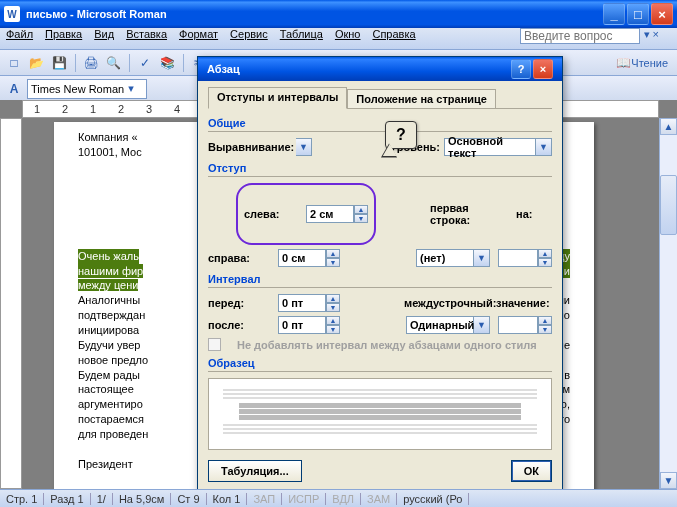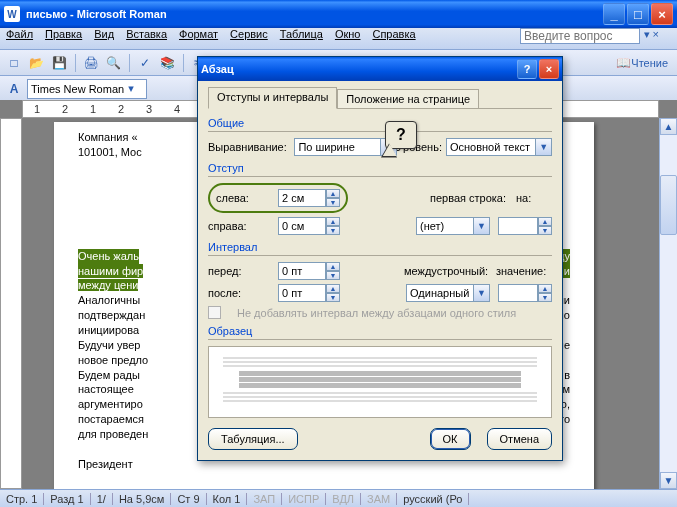--- a/index.html
+++ b/index.html
@@ -38,58 +38,58 @@
 .scroll-v .arrow,.scroll-h .arrow { height: 17px; background: linear-gradient(#f3f6fd,#d2dced); border: 1px solid #99b2da; display:flex;align-items:center;justify-content:center;color:#2a5db0;font-size:10px; }
 .scroll-v .thumb { height: 60px; margin-top:40px; background: linear-gradient(#e6ecf8,#c2d3f0); border: 1px solid #99b2da; border-radius: 2px; }
 
 
 .statusbar { position: absolute; left:0; right:0; bottom:0; height: 18px; background: linear-gradient(#dde6f5,#c2d3f0); border-top:1px solid #8aa7d6; display:flex; align-items:center; font-size:10px; color:#333; }
 .statusbar span { padding: 0 6px; border-right: 1px solid #99b; }
 .statusbar .dim { color: #aaa; }
 
 
 .dialog { position: absolute; left: 197px; top: 56px; width: 366px; background: #ece9d8; border: 1px solid #003c74; box-shadow: 2px 3px 8px rgba(0,0,0,.4); }
-.dlg-title { background: linear-gradient(to bottom,#0058e6,#2b7fff 10%,#0054e3 60%,#003db7); height: 24px; display:flex; align-items:center; color:#fff; font-weight:bold; font-size:12px; padding:0 3px; }
+.dlg-title { background: linear-gradient(to bottom,#0058e6,#2b7fff 10%,#0054e3 60%,#003db7); height: 24px; display:flex; align-items:center; color:#fff; font-weight:bold; font-size:12px; padding:0 9px; }
 .dlg-title .spacer { flex:1; }
 .dlg-title .qbtn { width:20px;height:20px;background:linear-gradient(#5aa2ff,#1660d0);border:1px solid #fff3;border-radius:3px;display:flex;align-items:center;justify-content:center;margin-left:2px; }
 .dlg-title .xbtn { width:20px;height:20px;background:linear-gradient(#f07360,#d43b1b);border:1px solid #fff3;border-radius:3px;display:flex;align-items:center;justify-content:center;margin-left:2px; }
-.dlg-body { padding: 6px 10px 10px; }
+.dlg-body { padding: 6px 10px 10px; font-weight: bold; }
 .tabs { display:flex; border-bottom: 1px solid #aca899; margin-bottom: 8px; }
 .tab { padding: 3px 8px; border: 1px solid #aca899; border-bottom: none; background: #ece9d8; position: relative; font-size:11px; }
 .tab.active { background: #ece9d8; border-bottom: 1px solid #ece9d8; margin-bottom: -1px; }
 .tab:not(.active) { background: #f0eee0; margin-top: 2px; }
 
 .group { margin-bottom: 6px; }
 .group-label { color: #0046d5; font-size: 11px; margin-bottom: 2px; }
 .group-line { height:1px; background:#aca899; margin-bottom:6px; }
 .row { display:flex; align-items:center; margin-bottom:4px; }
 .row label { margin-right: 6px; }
 .field { border:1px solid #7f9db9; background:#fff; height:18px; padding:0 3px; display:flex; align-items:center; font-size:11px; }
 .spin-wrap { display:flex; }
 .spin-wrap .spinbtn-col { display:flex;flex-direction:column; }
 .spin-wrap .spinbtn { width:14px;height:9px;background:linear-gradient(#f3f6fd,#d2dced);border:1px solid #7f9db9;font-size:7px;display:flex;align-items:center;justify-content:center;color:#2a5db0; }
 .dd-btn { width:16px;height:18px;background:linear-gradient(#f3f6fd,#c2d3f0);border:1px solid #7f9db9;border-left:none;display:flex;align-items:center;justify-content:center;color:#2a5db0;font-size:9px; }
 
-.highlight-red { border: 2px solid #4d7c0f; border-radius: 16px; padding: 4px 6px; }
+.highlight-red { border: 2px solid #6d28d9; border-radius: 16px; padding: 20px 6px; margin-left: 28px; }
 
 .callout { position:absolute; left:385px; top:121px; }
 .callout .bubble { width:32px;height:28px;background:#ece9d8;border:1px solid #333;border-radius:4px;display:flex;align-items:center;justify-content:center;font-size:16px;font-weight:bold; box-shadow: 1px 1px 3px rgba(0,0,0,.3); }
 .callout .tail { width:0;height:0;border-left:8px solid transparent;border-right:8px solid transparent;border-top:14px solid #333;position:absolute;top:26px;left:-6px;transform:rotate(60deg); }
 .callout .tail2 { width:0;height:0;border-left:7px solid transparent;border-right:7px solid transparent;border-top:12px solid #ece9d8;position:absolute;top:26px;left:-4px;transform:rotate(60deg); }
 
 .checkbox { width:13px;height:13px;border:1px solid #b0b0b0;background:#f5f5f5;margin-right:5px;display:inline-block; }
 .dim-label { color: #a0a0a0; margin-left: 11px; }
 
 .preview-box { border:1px solid #aca899; background:#fff; height:72px; padding:8px 14px; }
 .preview-line { height:2px; background:#ddd; margin:2px 0; }
 .preview-textblock { margin:4px 16px; }
 .preview-textblock .pline { height:5px; background:#bbb; margin:1px 0; font-size:4px; color:#888; overflow:hidden;}
 
 .dlg-buttons { display:flex; justify-content:space-between; margin-top:10px; }
-.btn { border:1px solid #003c74; background:linear-gradient(#fff,#ece9d8); height:22px; padding:8px 12px; font-size:11px; border-radius:7px; display:flex;align-items:center; }
+.btn { border:1px solid #003c74; background:linear-gradient(#fff,#ece9d8); height:22px; padding:8px 12px; font-size:11px; border-radius:0; display:flex;align-items:center; }
 .btn.default { box-shadow: 0 0 0 1px #2a5db0 inset; }
 </style>
 </head>
 <body>
 
 <div class="titlebar">
   <span class="icon">W</span>
   <span>письмо - Microsoft Roman</span>
   <span class="spacer"></span>
   <div class="winbtn min">_</div>
@@ -236,23 +236,20 @@
     <div class="tabs">
       <div class="tab active">Отступы и интервалы</div>
       <div class="tab">Положение на странице</div>
     </div>
 
     <div class="group">
       <div class="group-label">Общие</div>
       <div class="group-line"></div>
       <div class="row">
         <label style="width:82px">Выравнивание:</label>
-        <div class="field" style="width:88px">
-            <span>По ширине</span>
-          </div>
         <div class="dd-btn">▼</div>
         <span style="flex:1"></span>
         <label style="margin-right:4px">Уровень:</label>
         <div class="field" style="width:92px">
             <span>Основной текст</span>
           </div>
         <div class="dd-btn">▼</div>
       </div>
     </div>
 
@@ -376,21 +373,20 @@
         <div class="preview-line"></div>
           <div class="preview-line"></div>
           <div class="preview-line"></div>
       </div>
     </div>
 
     <div class="dlg-buttons">
       <div class="btn">Табуляция...</div>
       <div style="display:flex;gap:16px">
         <div class="btn default">ОК</div>
-        <div class="btn">Отмена</div>
       </div>
     </div>
   </div>
 </div>
 
 <div class="callout">
   <div class="tail"></div>
     <div class="tail2"></div>
   <div class="bubble">?</div>
 </div>

